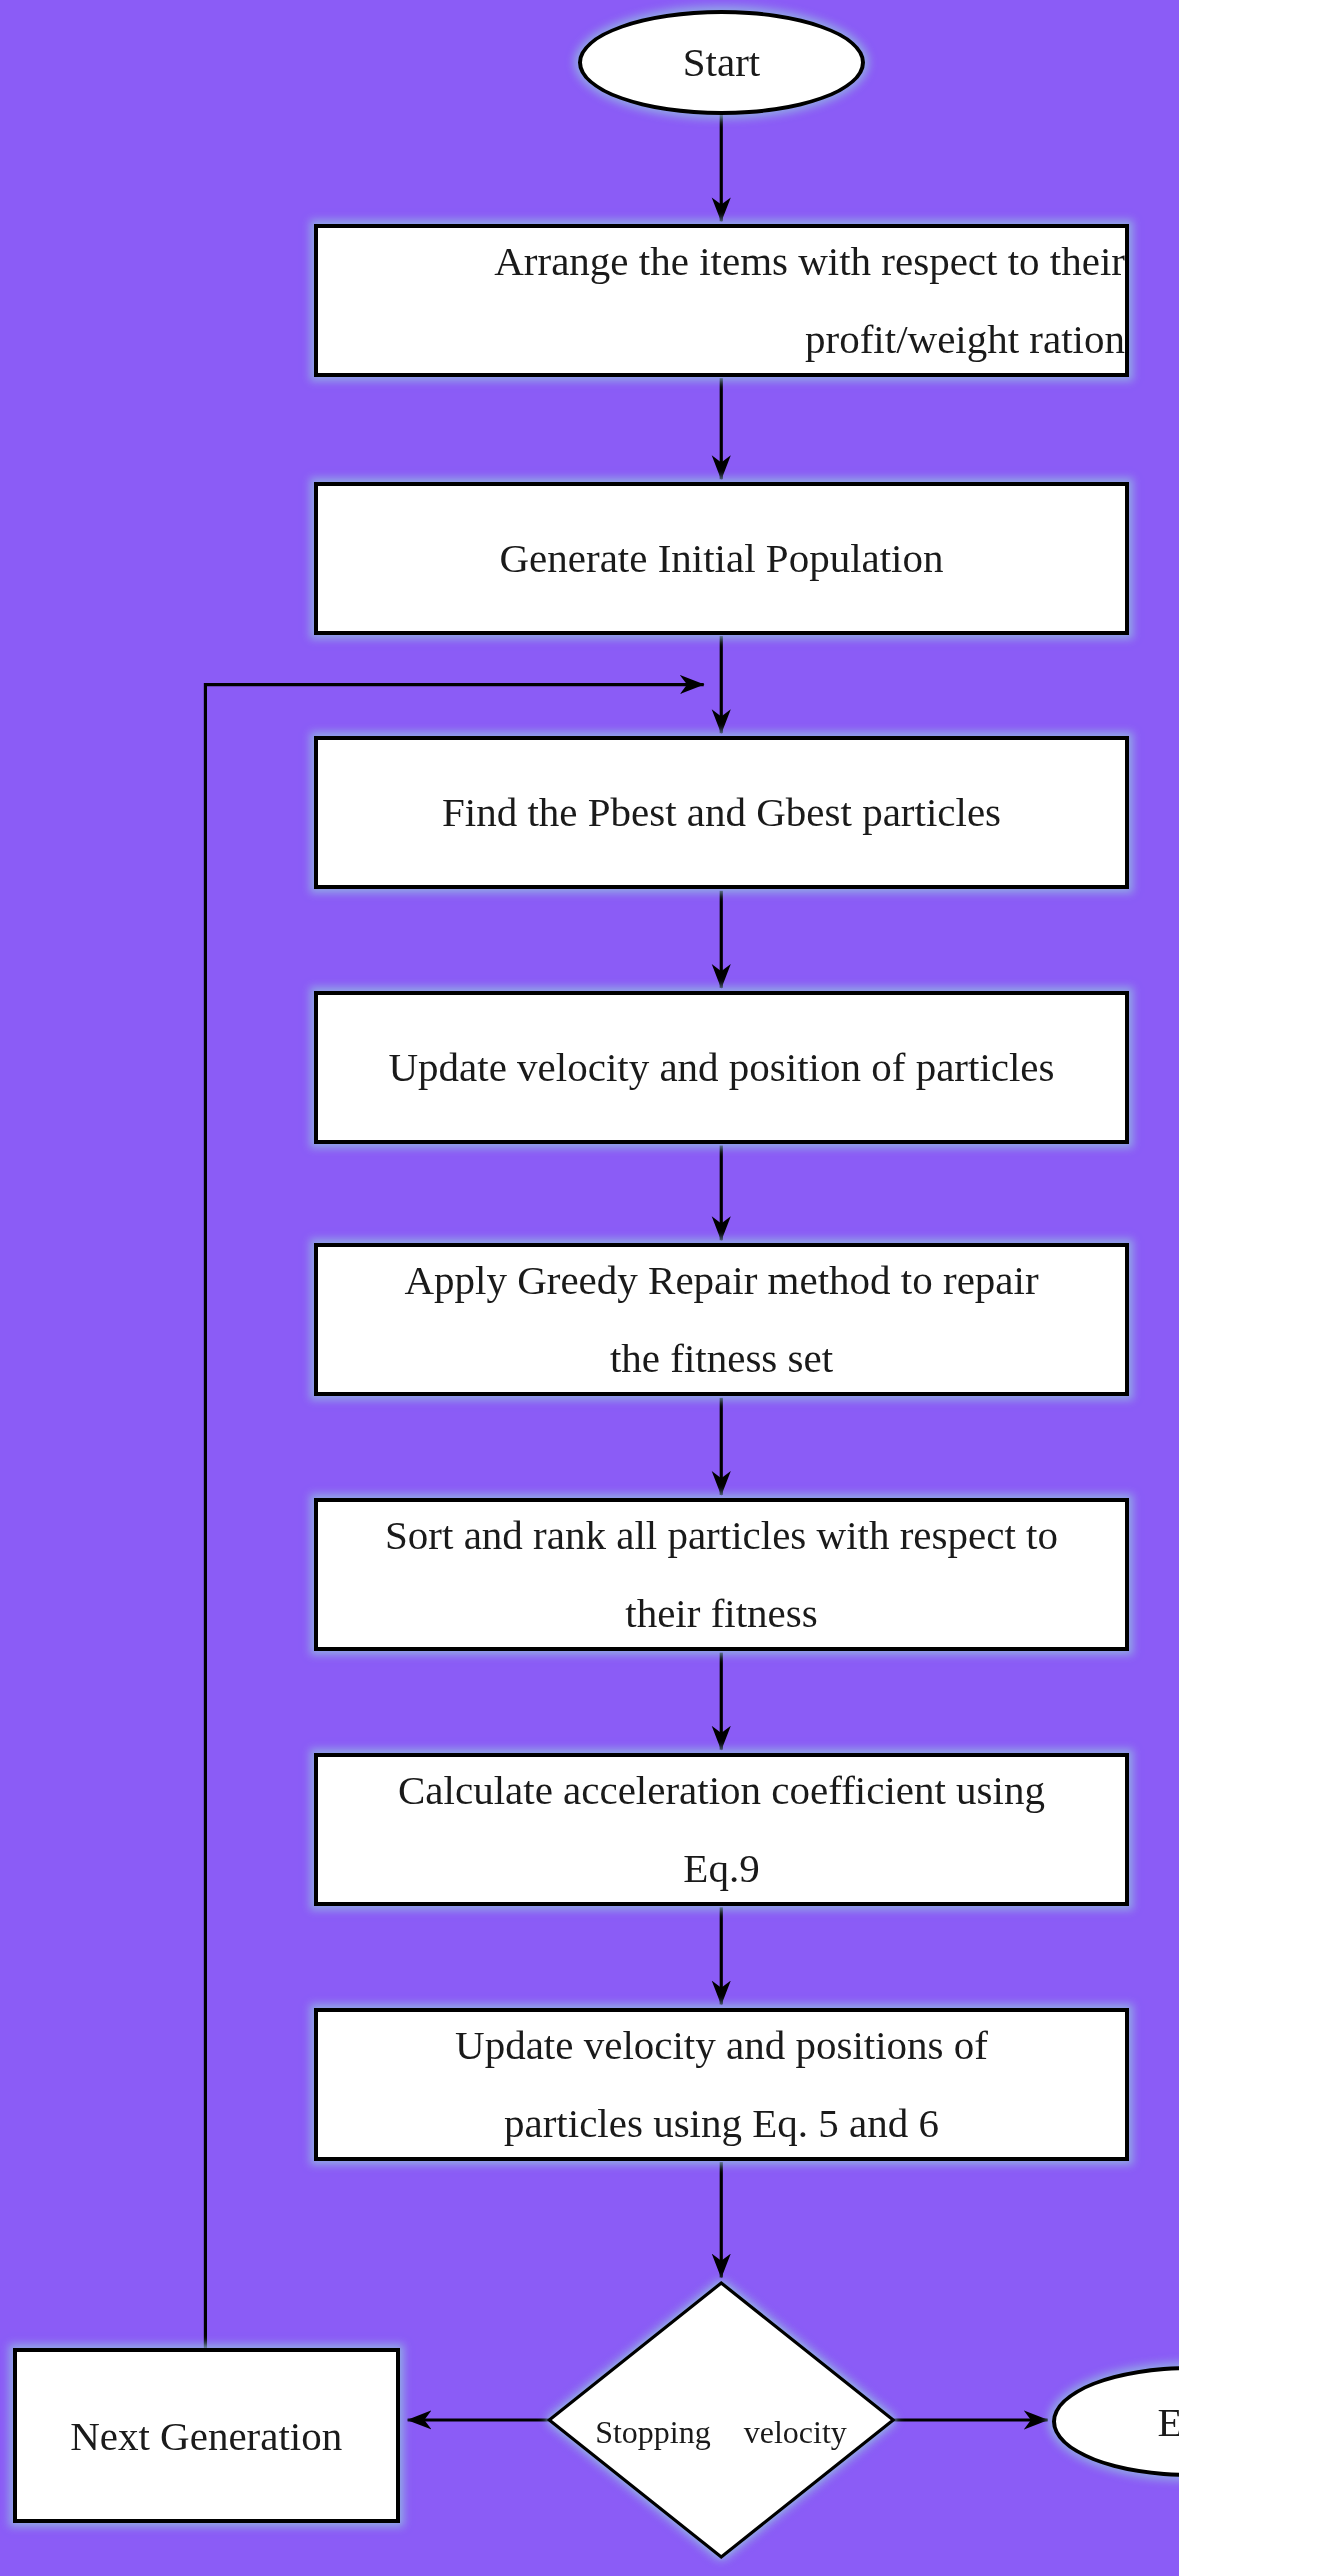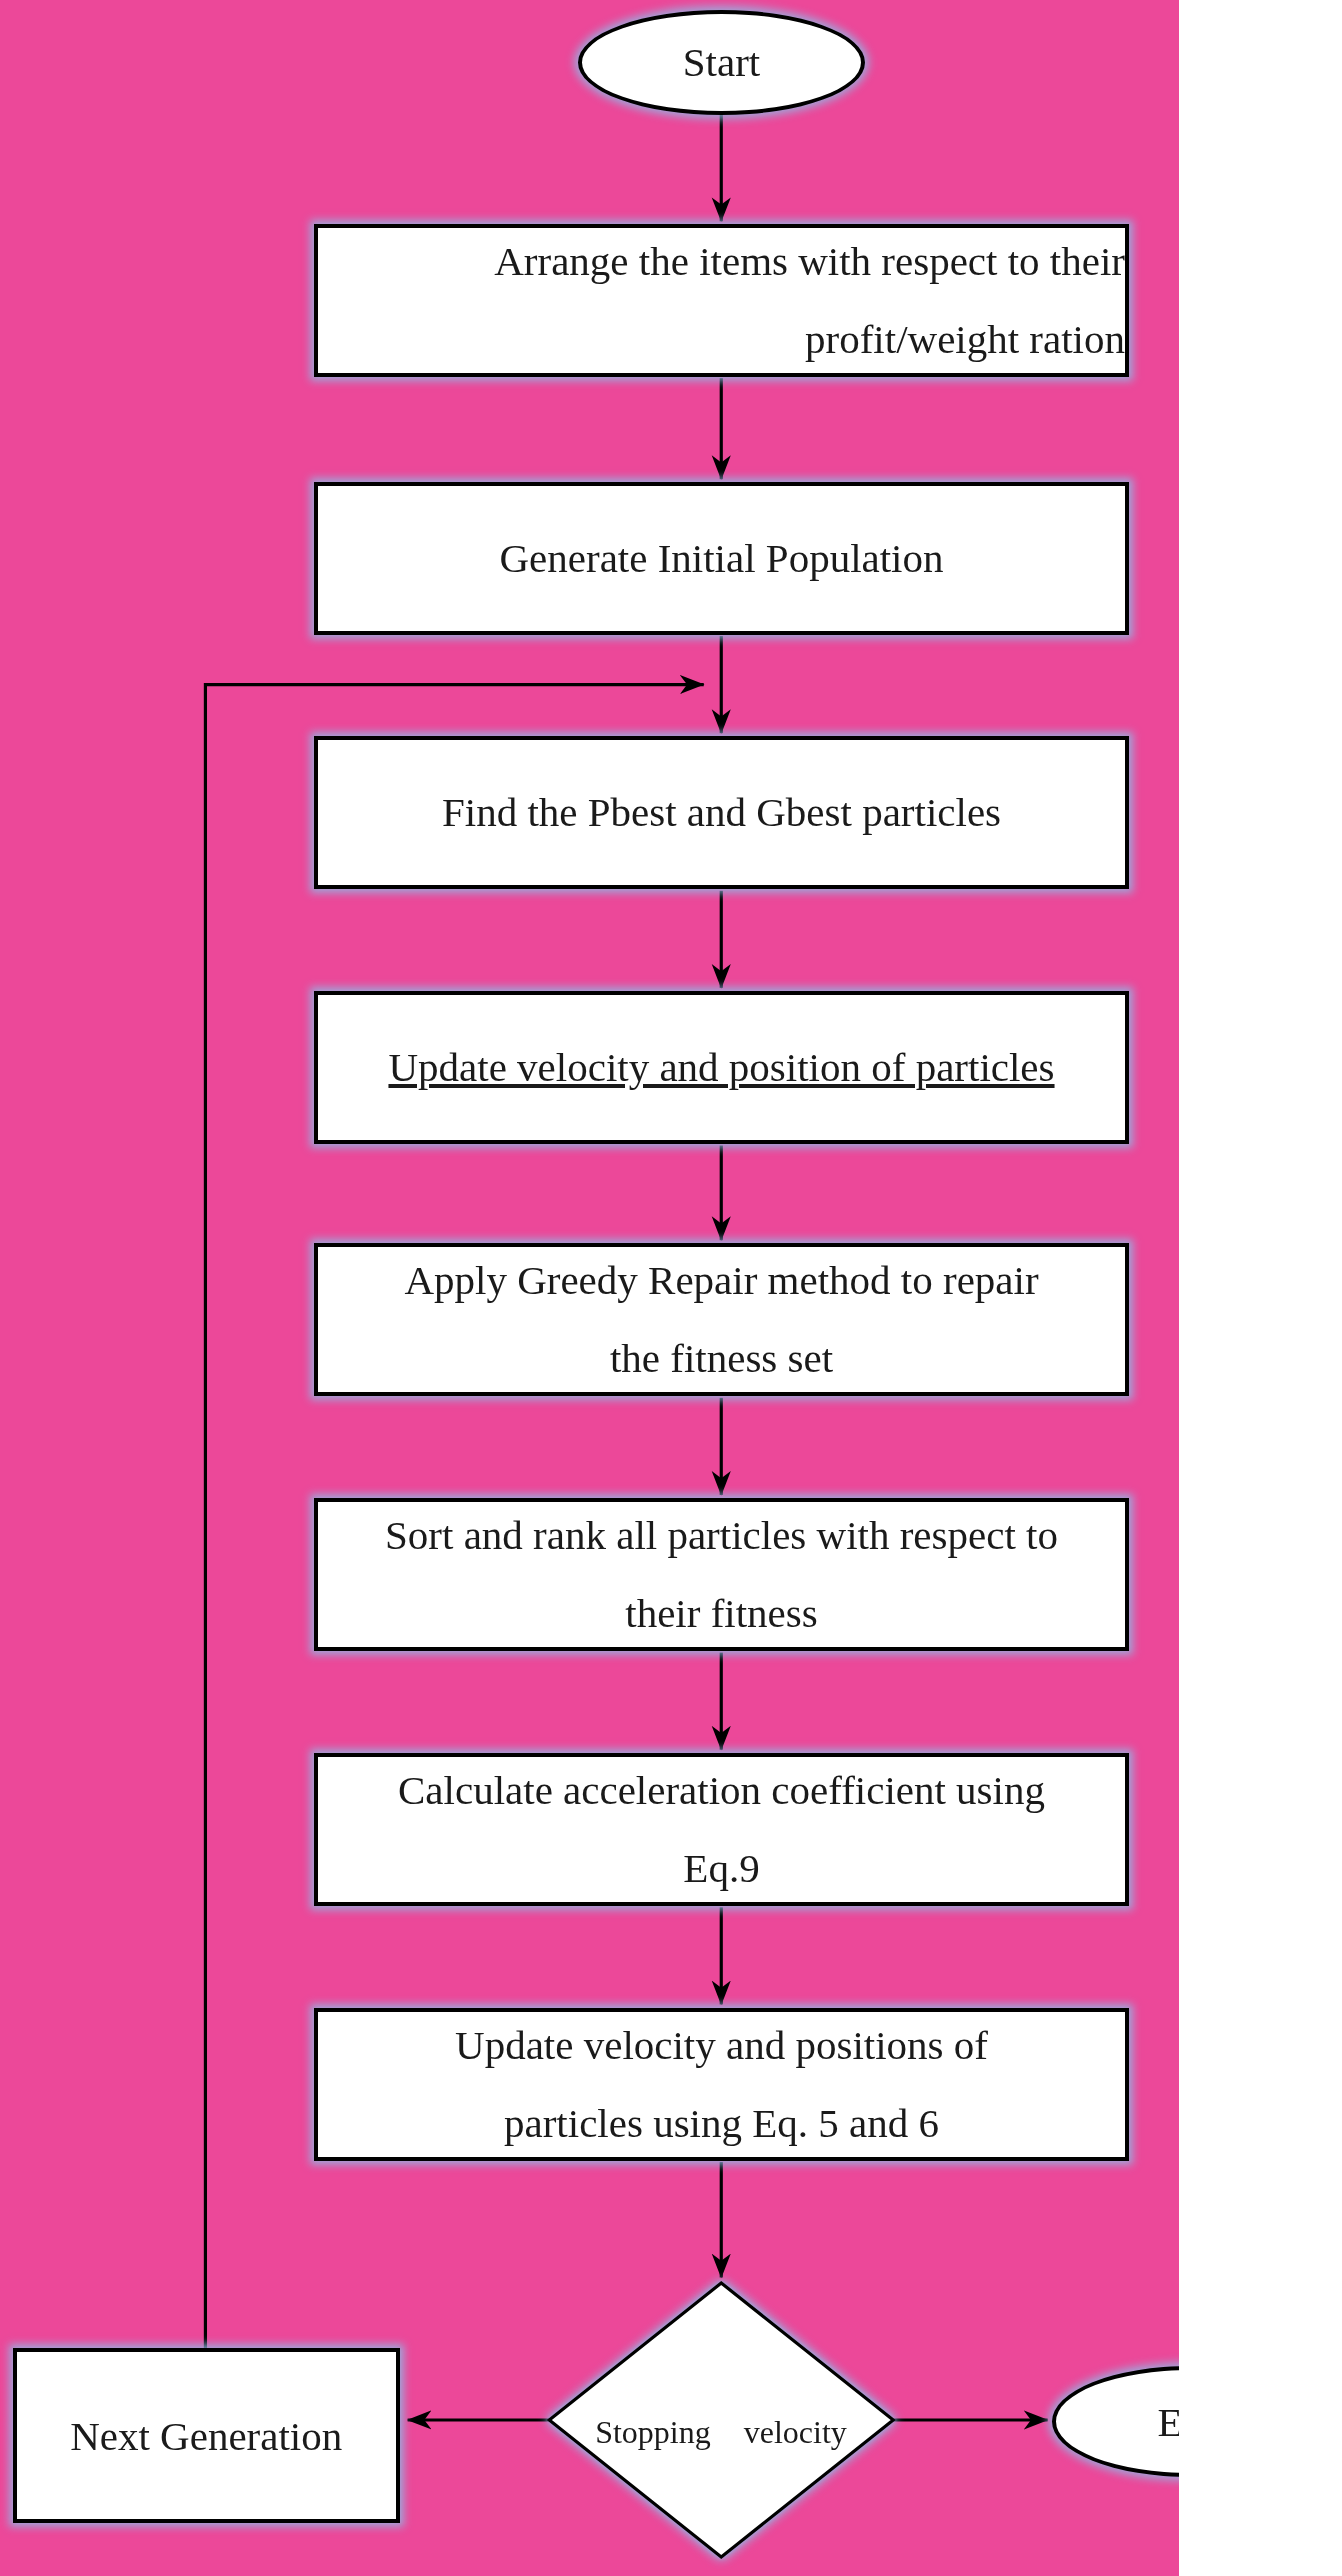--- a/index.html
+++ b/index.html
@@ -4,21 +4,21 @@
 <style>
   html, body {
     margin: 0;
     padding: 0;
     background: #ffffff;
   }
   .canvas {
     position: relative;
     width: 1179px;
     height: 2576px;
-    background: #ec4899;
+    background: #8b5cf6;
     font-family: "Liberation Serif", "DejaVu Serif", serif;
     color: #1a1a1a;
     overflow: hidden;
   }
   .connectors {
     position: absolute;
     left: 0;
     top: 0;
     width: 1343px;
     height: 2576px;
@@ -56,21 +56,21 @@
     white-space: nowrap;
   }
   .ln:empty { display: none; }
 
   .start-terminator { left: 578px; top: 9.6px;  width: 287px; height: 105px; }
   .end-terminator   { left: 1052px; top: 2366px; width: 277px; height: 111px; }
 
   .box-1 { top: 224px; align-items: flex-end; }
   .box-2 { top: 482px; }
   .box-3 { top: 736px; }
-  .box-4 { top: 991px; text-decoration: underline; }
+  .box-4 { top: 991px; }
   .box-5 { top: 1243px; }
   .box-6 { top: 1498px; }
   .box-7 { top: 1753px; }
   .box-8 { top: 2008px; }
 
   .nextgen {
     left: 12.7px;
     top: 2348px;
     width: 387px;
     height: 175px;

